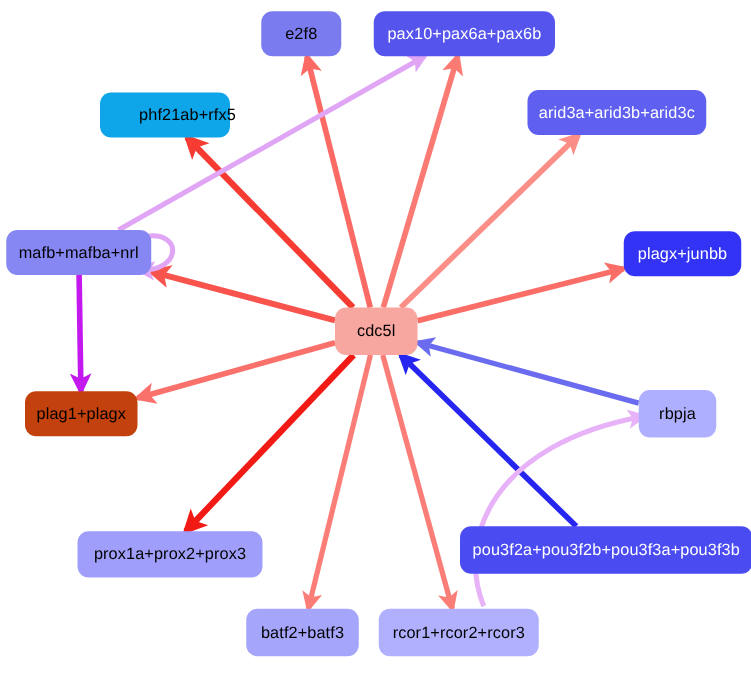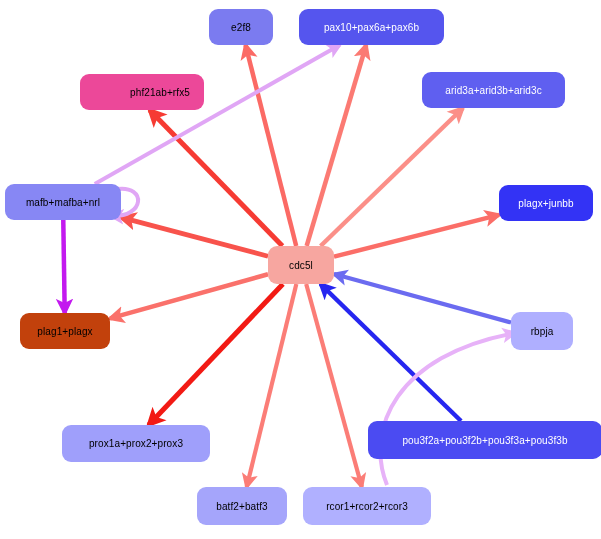--- a/index.html
+++ b/index.html
@@ -22,21 +22,21 @@
     width: 601px;
     height: 539px;
   }
   .node {
     position: absolute;
     box-sizing: border-box;
     display: flex;
     align-items: center;
     justify-content: center;
     border-radius: 9px;
-    font-size: 10px;
+    font-size: 13px;
     line-height: 1.1;
     white-space: nowrap;
     text-align: center;
     letter-spacing: 0.1px;
     z-index: 5;
   }
 </style>
 </head>
 <body>
 
@@ -105,21 +105,21 @@
       <line x1="511" y1="322.5103734439834" x2="334" y2="274.0373443983402" stroke="#6b6bf0" stroke-width="4.2" stroke-linecap="butt" marker-end="url(#arw10)"></line>
       <line x1="461.01142857142855" y1="421" x2="320.48857142857145" y2="284" stroke="#2626f0" stroke-width="4.5" stroke-linecap="butt" marker-end="url(#arw11)"></line>
       <line x1="94.73142857142858" y1="184" x2="339.7685714285714" y2="45" stroke="#e0a6f5" stroke-width="4" stroke-linecap="butt" marker-end="url(#arw12)"></line>
       <path d="M 117 189 C 147 185, 145 218, 111 216" fill="none" stroke="#e0a6f5" stroke-width="4" stroke-linecap="butt" marker-end="url(#arw13)"></path>
       <line x1="63.27906976744186" y1="220" x2="64.72093023255815" y2="313" stroke="#c319ef" stroke-width="4.5" stroke-linecap="butt" marker-end="url(#arw14)"></line>
       <path d="M 387 485 C 365 430, 395 355, 515 333" fill="none" stroke="#e7b2f8" stroke-width="4" stroke-linecap="butt" marker-end="url(#arw15)"></path>
     </svg>
   <div id="node-layer">
       <div class="node" style="left: 209px; top: 9px; width: 64px; height: 36px; background: rgb(123, 123, 240); color: rgb(0, 0, 0);">e2f8</div>
       <div class="node" style="left: 299px; top: 9px; width: 145px; height: 36px; background: rgb(85, 85, 238); color: rgb(255, 255, 255);">pax10+pax6a+pax6b</div>
-      <div class="node" style="left: 80px; top: 74px; width: 124px; height: 36px; background: #ec4899; color: rgb(0, 0, 0); padding-left: 36px;">phf21ab+rfx5</div>
+      <div class="node" style="left: 80px; top: 74px; width: 104px; height: 36px; background: #0ea5e9; color: rgb(0, 0, 0); padding-left: 36px;">phf21ab+rfx5</div>
       <div class="node" style="left: 410px; top: 72px; width: 143px; height: 36px; background: rgb(95, 95, 240); color: rgb(255, 255, 255); margin-left: 12px;">arid3a+arid3b+arid3c</div>
       <div class="node" style="left: 5px; top: 184px; width: 116px; height: 36px; background: rgb(135, 135, 244); color: rgb(0, 0, 0);">mafb+mafba+nrl</div>
       <div class="node" style="left: 499px; top: 185px; width: 94px; height: 36px; background: rgb(51, 51, 245); color: rgb(255, 255, 255);">plagx+junbb</div>
       <div class="node" style="left: 268px; top: 246px; width: 66px; height: 38px; background: rgb(247, 166, 160); color: rgb(0, 0, 0);">cdc5l</div>
       <div class="node" style="left: 20px; top: 313px; width: 90px; height: 36px; background: #c2410c; color: rgb(0, 0, 0);">plag1+plagx</div>
       <div class="node" style="left: 511px; top: 312px; width: 62px; height: 38px; background: rgb(175, 175, 255); color: rgb(0, 0, 0);">rbpja</div>
       <div class="node" style="left: 62px; top: 425px; width: 148px; height: 37px; background: rgb(159, 159, 251); color: rgb(0, 0, 0);">prox1a+prox2+prox3</div>
       <div class="node" style="left: 368px; top: 421px; width: 234px; height: 38px; background: rgb(75, 75, 242); color: rgb(255, 255, 255);">pou3f2a+pou3f2b+pou3f3a+pou3f3b</div>
       <div class="node" style="left: 197px; top: 487px; width: 90px; height: 38px; background: rgb(165, 165, 251); color: rgb(0, 0, 0);">batf2+batf3</div>
       <div class="node" style="left: 303px; top: 487px; width: 128px; height: 38px; background: rgb(176, 176, 255); color: rgb(0, 0, 0);">rcor1+rcor2+rcor3</div>

